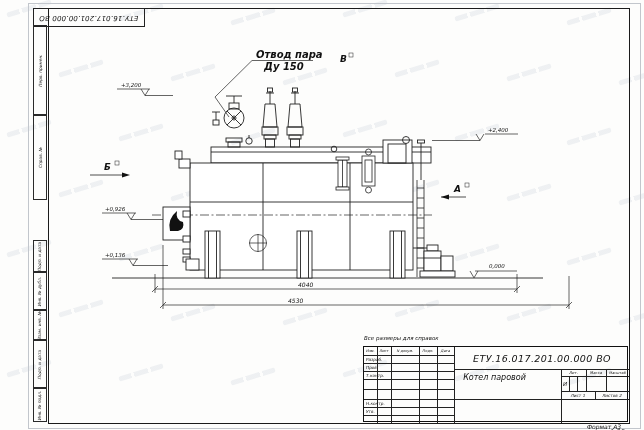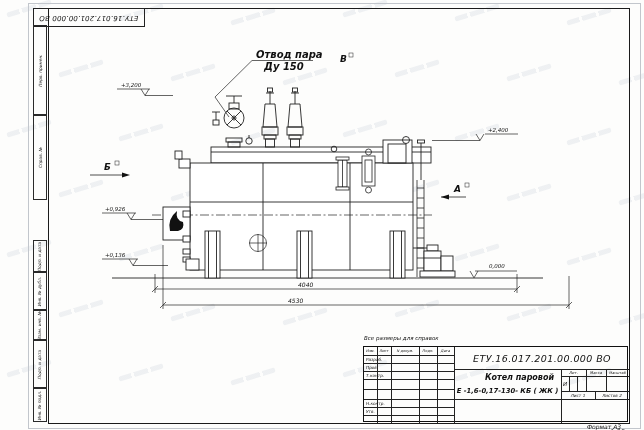--- a/index.html
+++ b/index.html
@@ -343,22 +343,21 @@
     <div class="tc it" style="left:55px;top:0;width:18px;height:8px;font-size:3.6px;">Подп.</div>
     <div class="tc it" style="left:73px;top:0;width:17px;height:8px;font-size:3.6px;">Дата</div>
 
     <div class="tc tl it" style="left:0;top:8px;width:27px;height:8px;font-size:4.2px;">Разраб.</div>
     <div class="tc tl it" style="left:0;top:16px;width:27px;height:8px;font-size:4.2px;">Пров.</div>
     <div class="tc tl it" style="left:0;top:24px;width:27px;height:8px;font-size:4.2px;">Т.контр.</div>
     <div class="tc tl it" style="left:0;top:52px;width:27px;height:8px;font-size:4.2px;">Н.контр.</div>
     <div class="tc tl it" style="left:0;top:60px;width:27px;height:8px;font-size:4.2px;">Утв.</div>
 
     <div class="tc it" style="left:91px;top:0;width:174px;height:22px;font-size:9.5px;letter-spacing:.4px;">ЕТУ.16.017.201.00.000  ВО</div>
-    <div class="tc it" style="left:102px;top:23px;width:107px;height:15px;font-size:8px;font-weight:700;">Котел паровой</div>
-    <div class="tc it" style="left:90px;top:37px;width:107px;height:13px;font-size:6.8px;font-weight:600;">Е -1,6-0,17-130- КБ ( ЖК )</div>
+    <div class="tc it" style="left:77px;top:23px;width:107px;height:15px;font-size:8px;font-weight:400;">Котел паровой</div>
 
     <div class="tc it" style="left:197px;top:22px;width:25px;height:7px;font-size:3.8px;">Лит.</div>
     <div class="tc it" style="left:222px;top:22px;width:20px;height:7px;font-size:3.8px;">Масса</div>
     <div class="tc it" style="left:242px;top:22px;width:23px;height:7px;font-size:3.5px;">Масштаб</div>
     <div class="tc it" style="left:197px;top:29px;width:8px;height:15px;font-size:5.5px;">И</div>
     <div class="tc it" style="left:242px;top:29px;width:23px;height:15px;font-size:6.5px;margin-top:48px;">1:25</div>
     <div class="tc it" style="left:197px;top:44px;width:34px;height:8px;font-size:4.2px;">Лист 1</div>
     <div class="tc it" style="left:231px;top:44px;width:34px;height:8px;font-size:4.2px;">Листов 2</div>
 
   </div>

